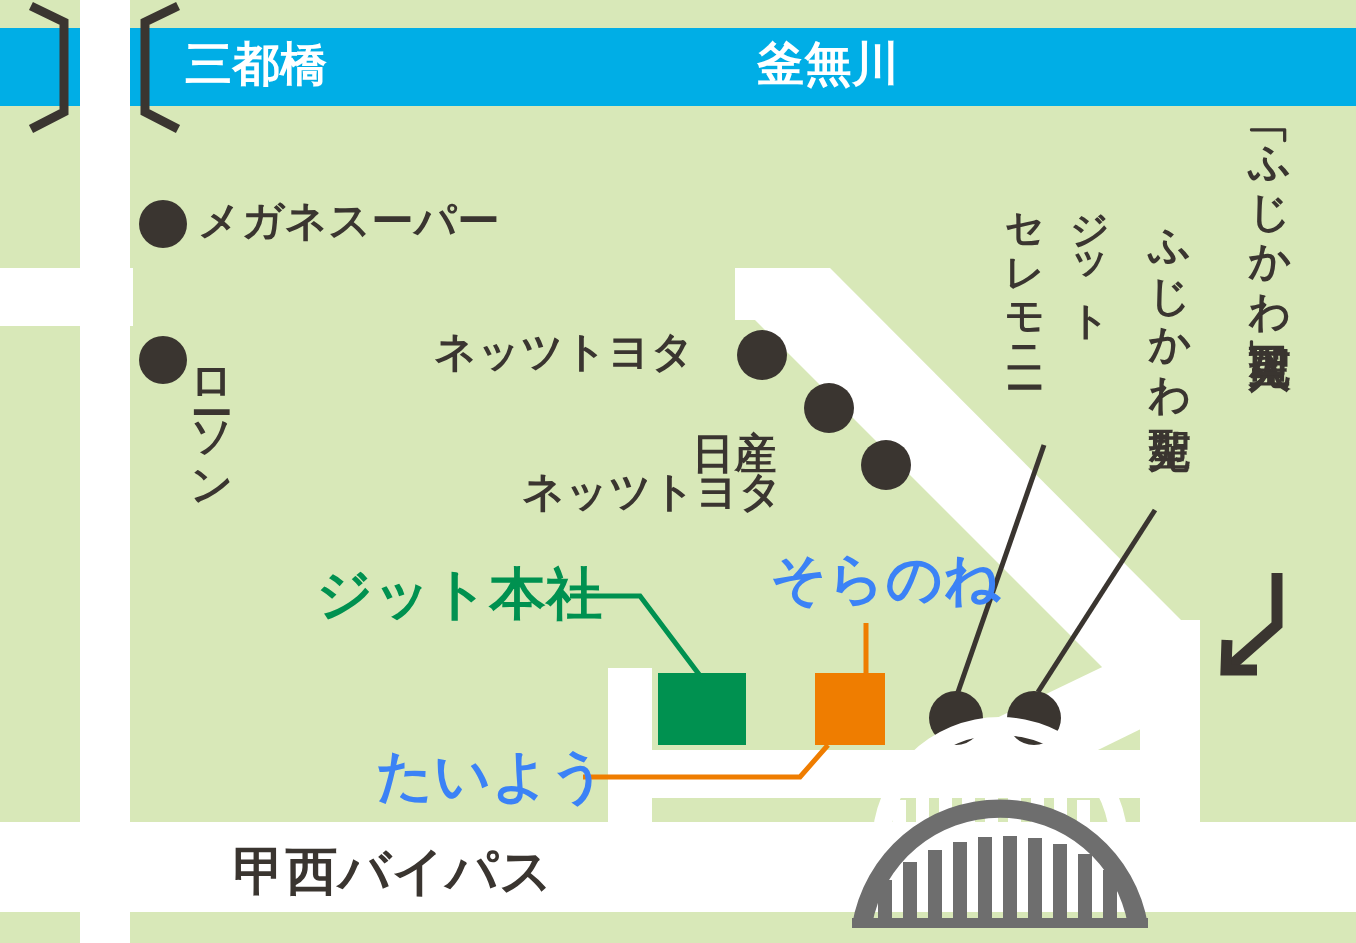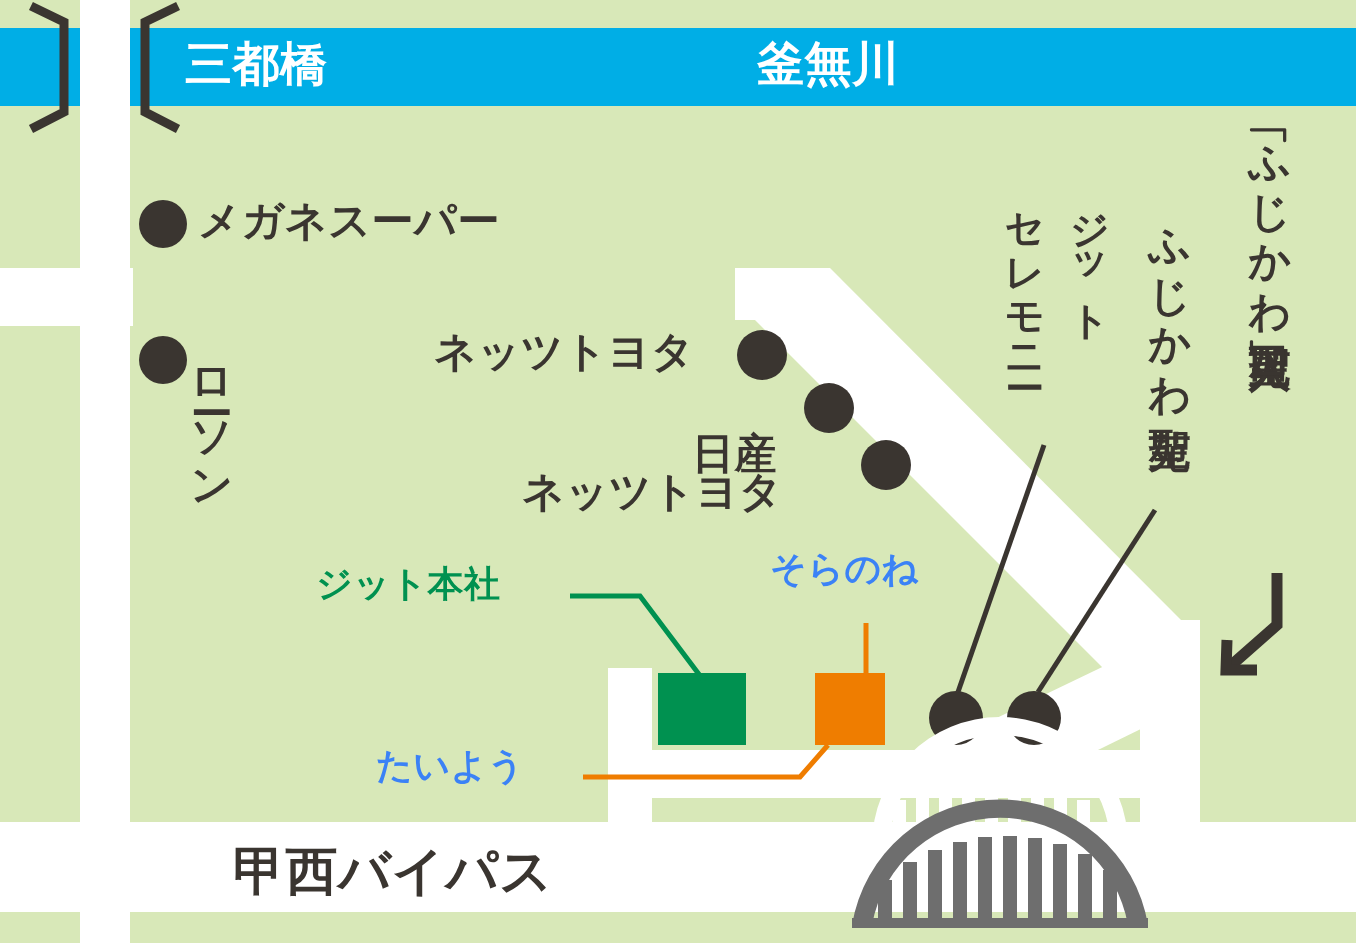--- a/index.html
+++ b/index.html
@@ -37,21 +37,21 @@
   .vertical {
     writing-mode: vertical-rl;
     text-orientation: upright;
     white-space: nowrap;
     line-height: 1.02;
     letter-spacing: 0.02em;
   }
   .river-label { font-size: 47px; }
   .poi-label { font-size: 42px; }
   .bypass-label { font-size: 52px; }
-  .brand-label { font-size: 36px; }
+  .brand-label { font-size: 56px; }
   .vert-label { font-size: 42px; }
   .vert-label-small { font-size: 39px; }
 </style>
 </head>
 <body>
 
 <div id="map-root">
 
   <svg id="map-svg" viewBox="0 0 1356 943">
 

